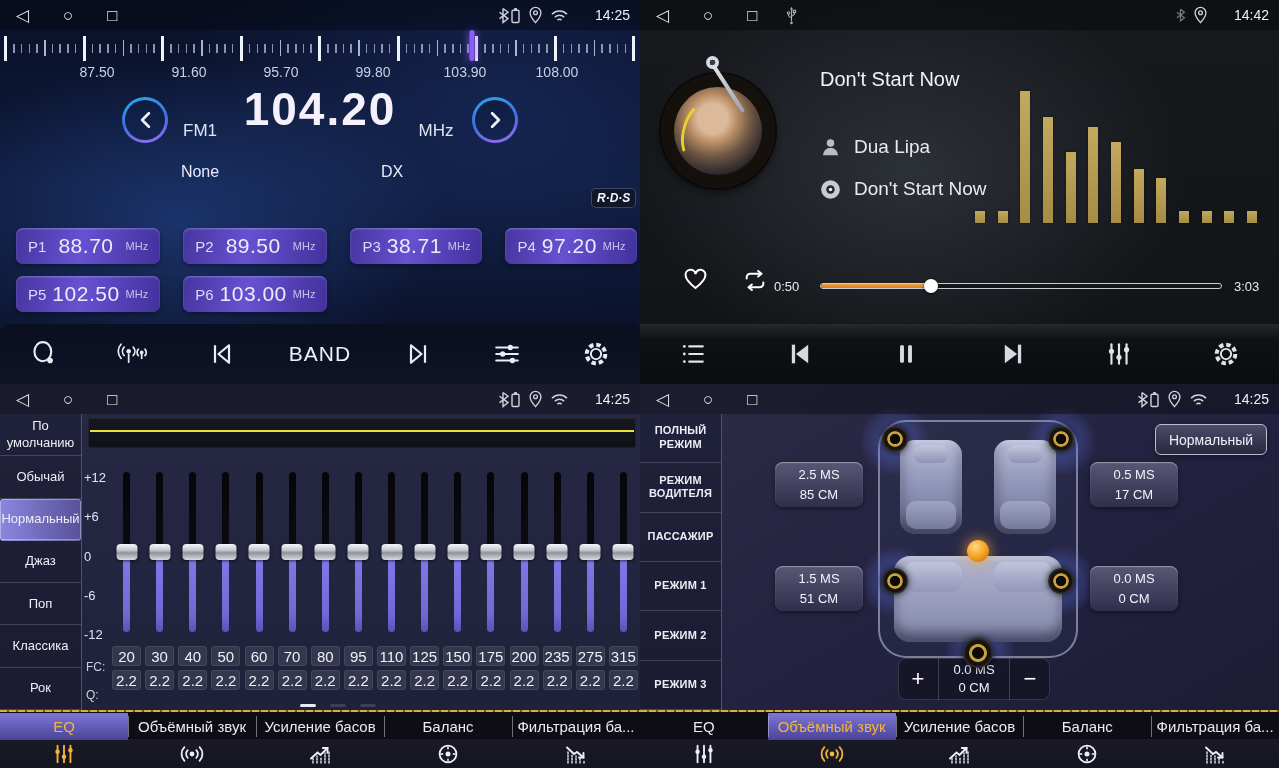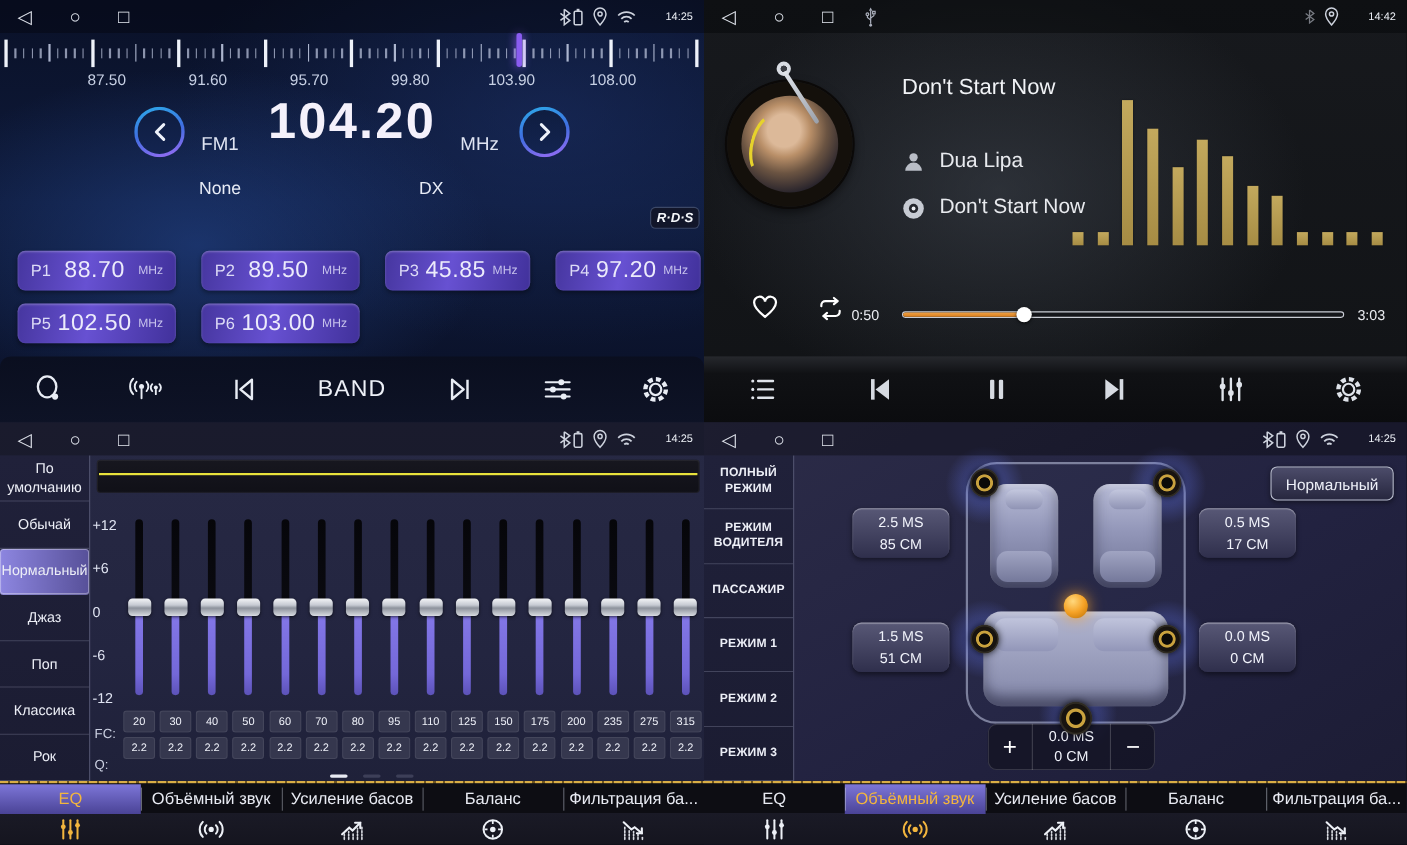--- a/index.html
+++ b/index.html
@@ -17,21 +17,21 @@
   #q4{left:640px;top:384px;width:639px;height:384px;background:linear-gradient(150deg,#2c2c48 0%,#222240 55%,#1b1b32 100%);}
 
   
   .statusbar{position:absolute;left:0;top:0;right:0;height:30px;display:flex;align-items:center;padding:0 10px;z-index:5;}
   #q1 .statusbar{background:rgba(4,7,16,.45);}
   #q2 .statusbar{background:rgba(8,9,11,.55);}
   #q3 .statusbar,#q4 .statusbar{background:rgba(10,10,18,.45);}
   .nav{display:flex;gap:34px;margin-left:6px;color:#e3e7ef;font-size:17px;line-height:1;}
   .nav span{cursor:default;}
   .sb-right{margin-left:auto;display:flex;align-items:center;gap:7px;color:#dfe3ec;}
-  .sb-time{font-size:10px;color:#eef1f7;margin-left:19px;}
+  .sb-time{font-size:14px;color:#eef1f7;margin-left:19px;}
   .sb-ico{display:flex;align-items:center;color:#cdd2dd;}
   .usb-ico{margin-left:28px;color:#a9aeba;display:flex;}
 
   
   .ruler{position:absolute;left:4px;top:34px;width:632px;height:28px;display:flex;justify-content:space-between;align-items:center;}
   .ruler i{width:1.5px;height:9px;background:#c2cbe2;opacity:.7;}
   .ruler i.mid{height:16px;opacity:.88;}
   .ruler i.major{width:3px;height:25px;background:#eef2fa;opacity:1;}
   .scale-pointer{position:absolute;top:30px;width:5px;height:31px;border-radius:3px;background:#8a5cf0;box-shadow:0 0 9px #8a5cf0;transform:translateX(-50%);}
   .flabels{position:absolute;left:53px;top:64px;width:548px;display:flex;justify-content:space-between;}
@@ -101,21 +101,21 @@
   .eq-scale{position:absolute;left:84px;top:86px;height:172px;width:26px;display:flex;flex-direction:column;
     justify-content:space-between;color:#e0e4f2;font-size:13px;}
   .bands{position:absolute;left:112px;top:88px;width:526px;display:flex;justify-content:space-between;}
   .bandcol{width:29px;display:flex;flex-direction:column;align-items:center;}
   .sl-track{position:relative;width:7px;height:160px;border-radius:4px;
     background:linear-gradient(180deg,#06060a 0%,#0a0a10 48%,#8478e8 52%,#7468d8 88%,#5c52b8 100%);}
   .sl-thumb{position:absolute;left:50%;top:72px;transform:translateX(-50%);width:21px;height:16px;border-radius:4px;
     background:linear-gradient(180deg,#f4f5f7 0%,#c6cad2 38%,#8d929c 55%,#d9dce1 100%);
     box-shadow:0 1px 3px rgba(0,0,0,.65);}
   .fcq{margin-top:14px;width:29px;height:20px;border-radius:3px;background:#35374e;color:#eef0f8;
-    font-size:10px;display:flex;align-items:center;justify-content:center;box-shadow:inset 0 0 0 1px rgba(255,255,255,.08);}
+    font-size:15px;display:flex;align-items:center;justify-content:center;box-shadow:inset 0 0 0 1px rgba(255,255,255,.08);}
   .fcq.q{margin-top:4px;}
   .fcq-lbl{position:absolute;left:86px;width:24px;font-size:12px;color:#ccd1e2;}
   #fc-lbl{top:276px;} #qq-lbl{top:304px;}
   .pagedots{position:absolute;left:300px;top:320px;display:flex;gap:14px;}
   .pagedots i{width:16px;height:3px;border-radius:2px;background:#3d3f58;}
   .pagedots i:first-child{background:#e9ebf3;}
 
   
   .tabbar{position:absolute;left:0;bottom:0;width:100%;height:58px;display:flex;
     background:linear-gradient(180deg,#0d0d13 0%,#0d0d13 50%,#1a1a26 50%,#15151f 100%);}
@@ -325,21 +325,21 @@
         <span class="pfreq">88.70</span>
         <span class="punit">MHz</span>
       </div>
         <div class="preset">
         <span class="pid">P2</span>
         <span class="pfreq">89.50</span>
         <span class="punit">MHz</span>
       </div>
         <div class="preset">
         <span class="pid">P3</span>
-        <span class="pfreq">45.85</span>
+        <span class="pfreq">38.71</span>
         <span class="punit">MHz</span>
       </div>
         <div class="preset">
         <span class="pid">P4</span>
         <span class="pfreq">97.20</span>
         <span class="punit">MHz</span>
       </div>
         <div class="preset">
         <span class="pid">P5</span>
         <span class="pfreq">102.50</span>

